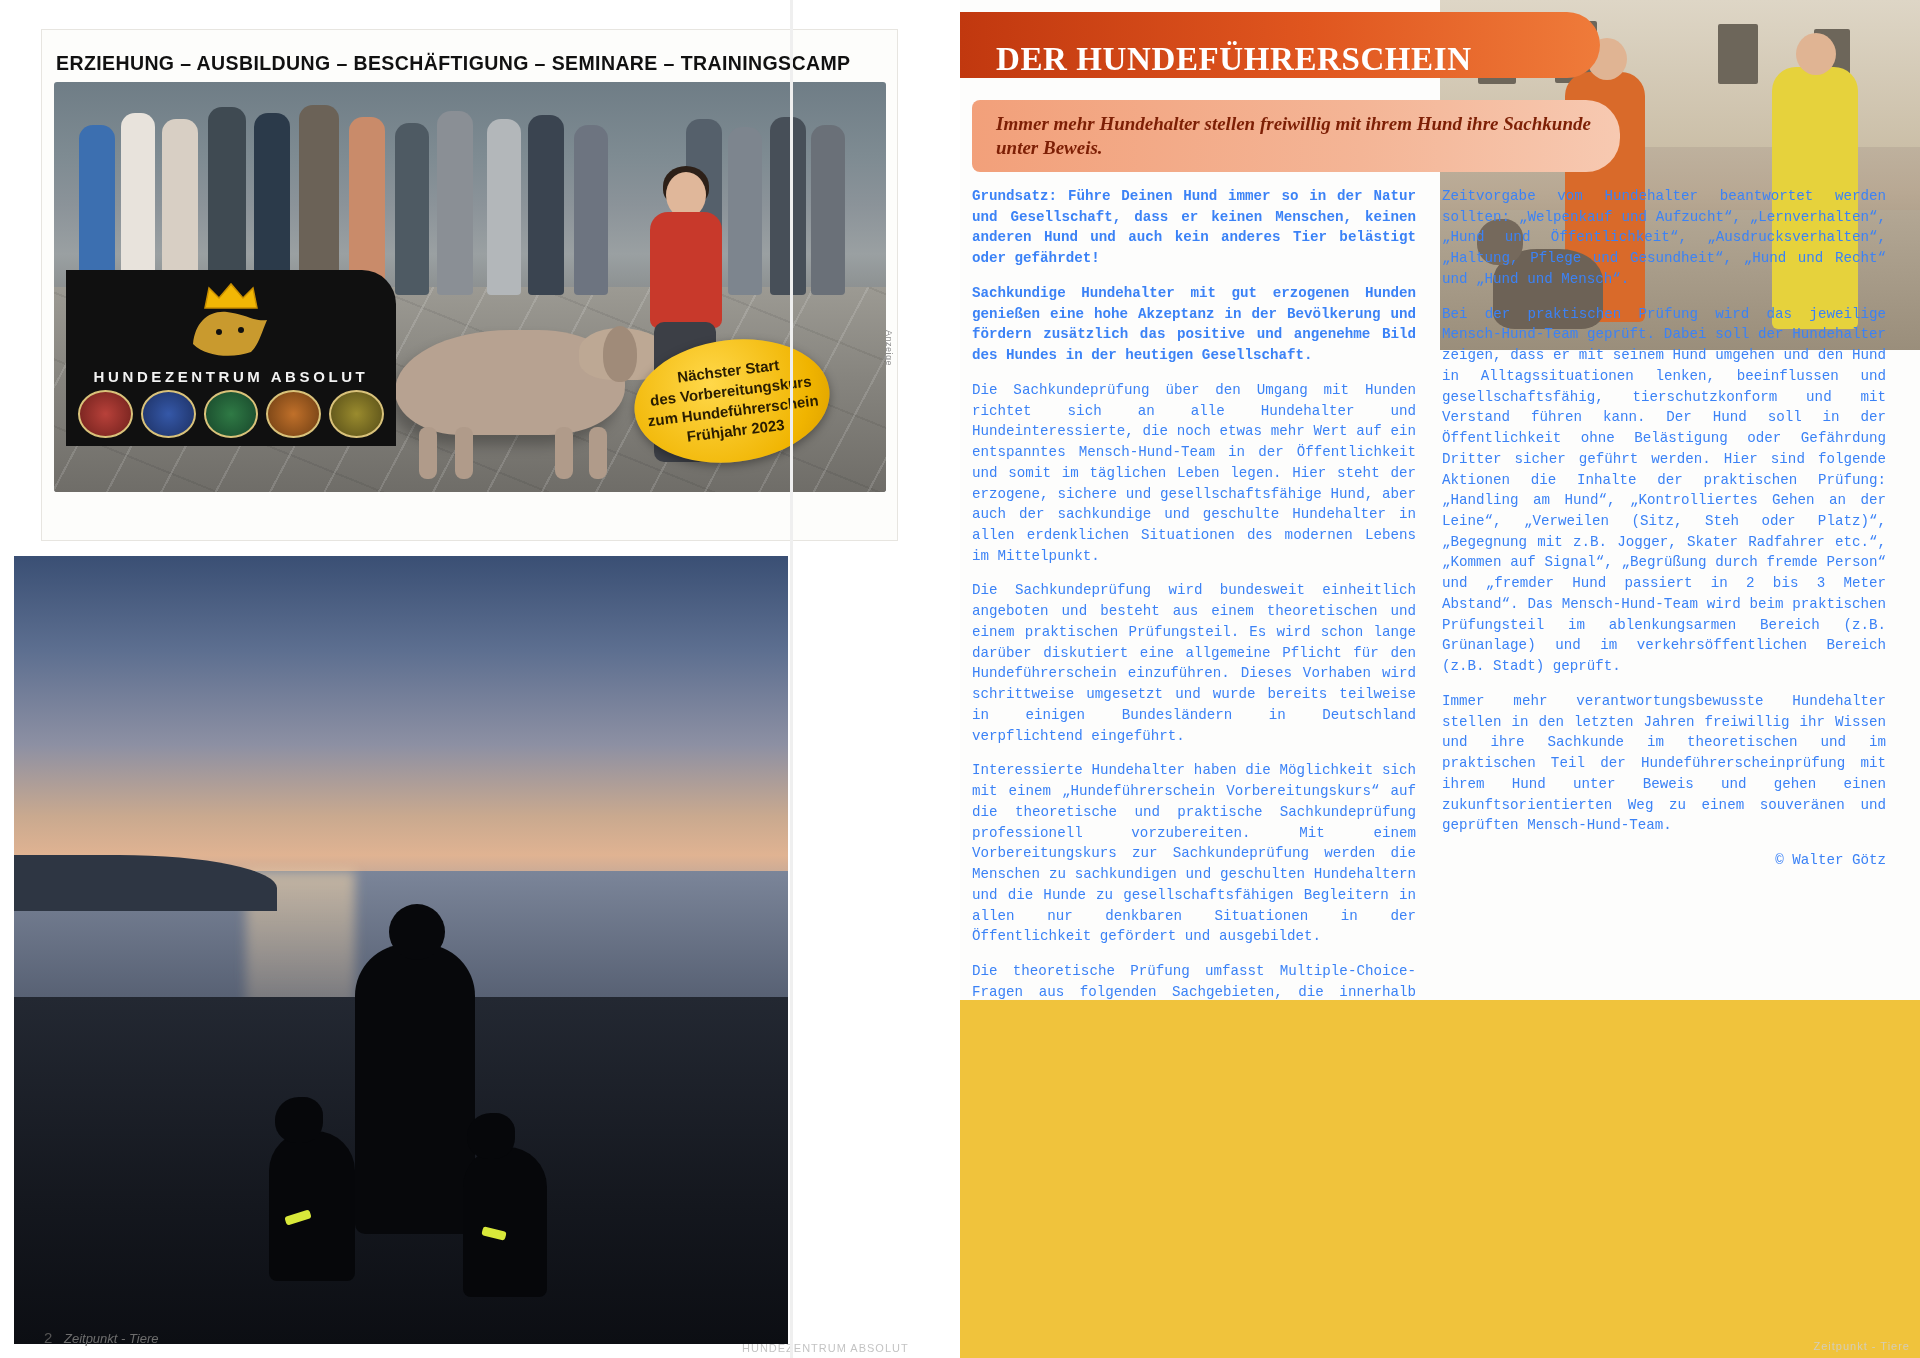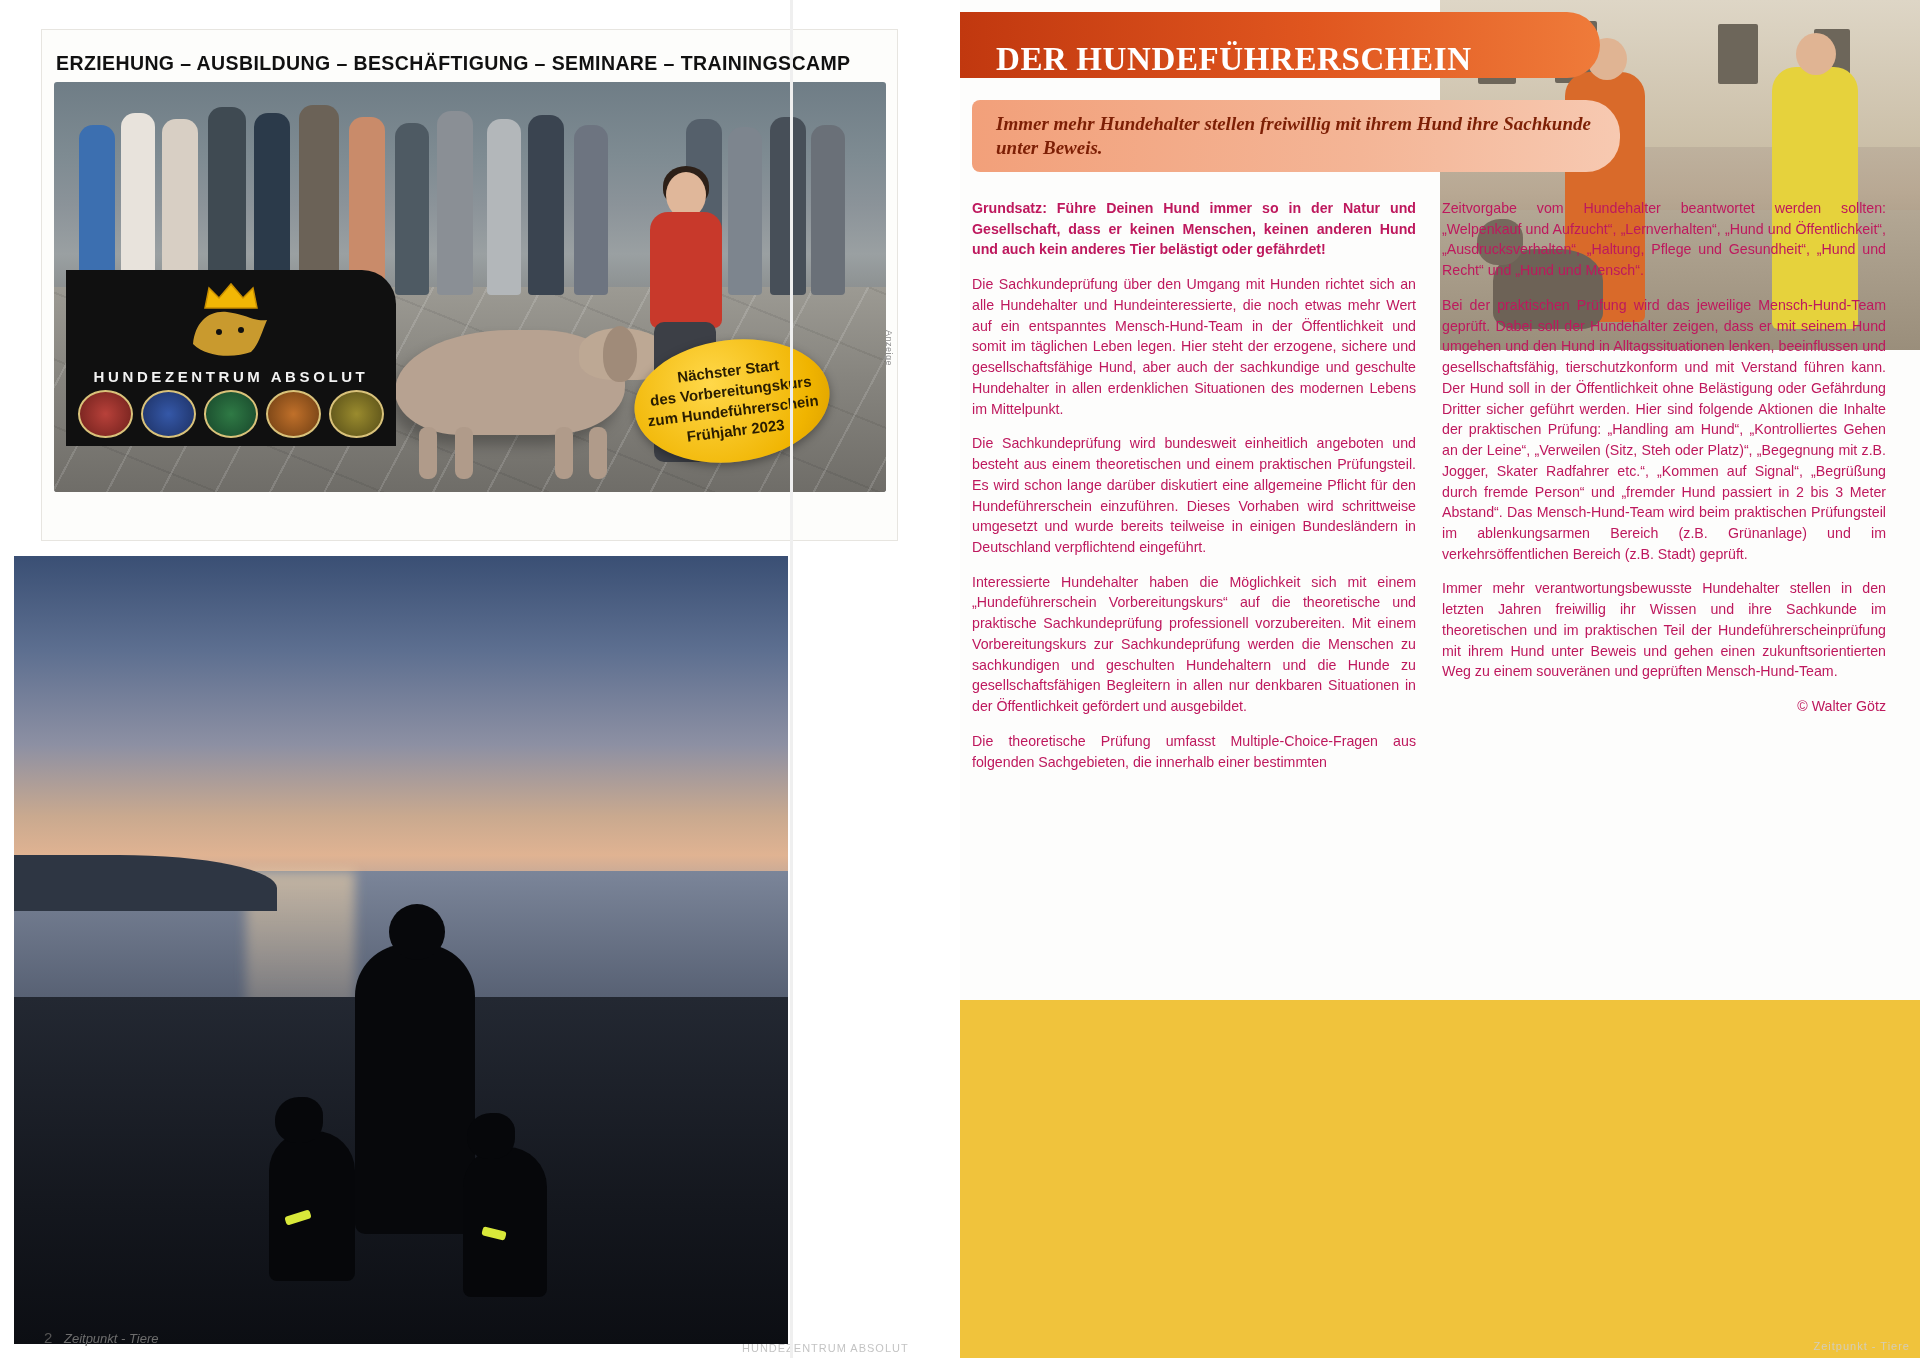--- a/index.html
+++ b/index.html
@@ -139,21 +139,21 @@
   .subtitle-banner{
     position:absolute;left:12px;top:100px;width:648px;height:72px;
     background:linear-gradient(90deg,#f2a07a 0%,#f4b596 60%,#f7c9b1 100%);
     border-radius:8px 34px 34px 8px;display:flex;align-items:center;
   }
   .subtitle-banner p{
     margin:0 9px 0 24px;color:#7d1f05;font-size:19px;line-height:1.28;
     font-weight:bold;font-style:italic;font-family:"Liberation Serif", serif;
   }
   .cols{position:absolute;left:12px;top:186px;width:920px;height:790px;}
-  .col{position:absolute;top:12px;width:444px;font-size:14.2px;line-height:1.46;color:#be185d;text-align:justify;}
+  .col{position:absolute;top:0;width:444px;font-size:14.2px;line-height:1.46;color:#3b82f6;text-align:justify;font-family:Liberation Mono, monospace;}
   .col.left{left:0;}
   .col.right{left:470px;}
   .col p{margin:0 0 14px 0;}
   .col p.lead{font-weight:bold;}
   .signature{text-align:right;margin-top:8px;font-size:14.2px;}
 
   .bottom-ad{
     position:absolute;left:0;top:1000px;width:960px;height:358px;background:#f0c33c;
   }
   .b-watermark{
@@ -278,20 +278,21 @@
       <h1>DER HUNDEFÜHRERSCHEIN</h1>
     </div>
 
     <div class="subtitle-banner">
       <p>Immer mehr Hundehalter stellen freiwillig mit ihrem Hund ihre Sachkunde unter Beweis.</p>
     </div>
 
     <div class="cols">
       <div class="col left">
         <p class="lead">Grundsatz: Führe Deinen Hund immer so in der Natur und Gesellschaft, dass er keinen Menschen, keinen anderen Hund und auch kein anderes Tier belästigt oder gefährdet!</p>
+        <p class="lead">Sachkundige Hundehalter mit gut erzogenen Hunden genießen eine hohe Akzeptanz in der Bevölkerung und fördern zusätzlich das positive und angenehme Bild des Hundes in der heutigen Gesellschaft.</p>
         <p>Die Sachkundeprüfung über den Umgang mit Hunden richtet sich an alle Hundehalter und Hundeinteressierte, die noch etwas mehr Wert auf ein entspanntes Mensch-Hund-Team in der Öffentlichkeit und somit im täglichen Leben legen. Hier steht der erzogene, sichere und gesellschaftsfähige Hund, aber auch der sachkundige und geschulte Hundehalter in allen erdenklichen Situationen des modernen Lebens im Mittelpunkt.</p>
         <p>Die Sachkundeprüfung wird bundesweit einheitlich angeboten und besteht aus einem theoretischen und einem praktischen Prüfungsteil. Es wird schon lange darüber diskutiert eine allgemeine Pflicht für den Hundeführerschein einzuführen. Dieses Vorhaben wird schrittweise umgesetzt und wurde bereits teilweise in einigen Bundesländern in Deutschland verpflichtend eingeführt.</p>
         <p>Interessierte Hundehalter haben die Möglichkeit sich mit einem „Hundeführerschein Vorbereitungskurs“ auf die theoretische und praktische Sachkundeprüfung professionell vorzubereiten. Mit einem Vorbereitungskurs zur Sachkundeprüfung werden die Menschen zu sachkundigen und geschulten Hundehaltern und die Hunde zu gesellschaftsfähigen Begleitern in allen nur denkbaren Situationen in der Öffentlichkeit gefördert und ausgebildet.</p>
         <p>Die theoretische Prüfung umfasst Multiple-Choice-Fragen aus folgenden Sachgebieten, die innerhalb einer bestimmten</p>
       </div>
       <div class="col right">
         <p>Zeitvorgabe vom Hundehalter beantwortet werden sollten: „Welpenkauf und Aufzucht“, „Lernverhalten“, „Hund und Öffentlichkeit“, „Ausdrucksverhalten“, „Haltung, Pflege und Gesundheit“, „Hund und Recht“ und „Hund und Mensch“.</p>
         <p>Bei der praktischen Prüfung wird das jeweilige Mensch-Hund-Team geprüft. Dabei soll der Hundehalter zeigen, dass er mit seinem Hund umgehen und den Hund in Alltagssituationen lenken, beeinflussen und gesellschaftsfähig, tierschutzkonform und mit Verstand führen kann. Der Hund soll in der Öffentlichkeit ohne Belästigung oder Gefährdung Dritter sicher geführt werden. Hier sind folgende Aktionen die Inhalte der praktischen Prüfung: „Handling am Hund“, „Kontrolliertes Gehen an der Leine“, „Verweilen (Sitz, Steh oder Platz)“, „Begegnung mit z.B. Jogger, Skater Radfahrer etc.“, „Kommen auf Signal“, „Begrüßung durch fremde Person“ und „fremder Hund passiert in 2 bis 3 Meter Abstand“. Das Mensch-Hund-Team wird beim praktischen Prüfungsteil im ablenkungsarmen Bereich (z.B. Grünanlage) und im verkehrsöffentlichen Bereich (z.B. Stadt) geprüft.</p>
         <p>Immer mehr verantwortungsbewusste Hundehalter stellen in den letzten Jahren freiwillig ihr Wissen und ihre Sachkunde im theoretischen und im praktischen Teil der Hundeführerscheinprüfung mit ihrem Hund unter Beweis und gehen einen zukunftsorientierten Weg zu einem souveränen und geprüften Mensch-Hund-Team.</p>
         <div class="signature">© Walter Götz</div>

